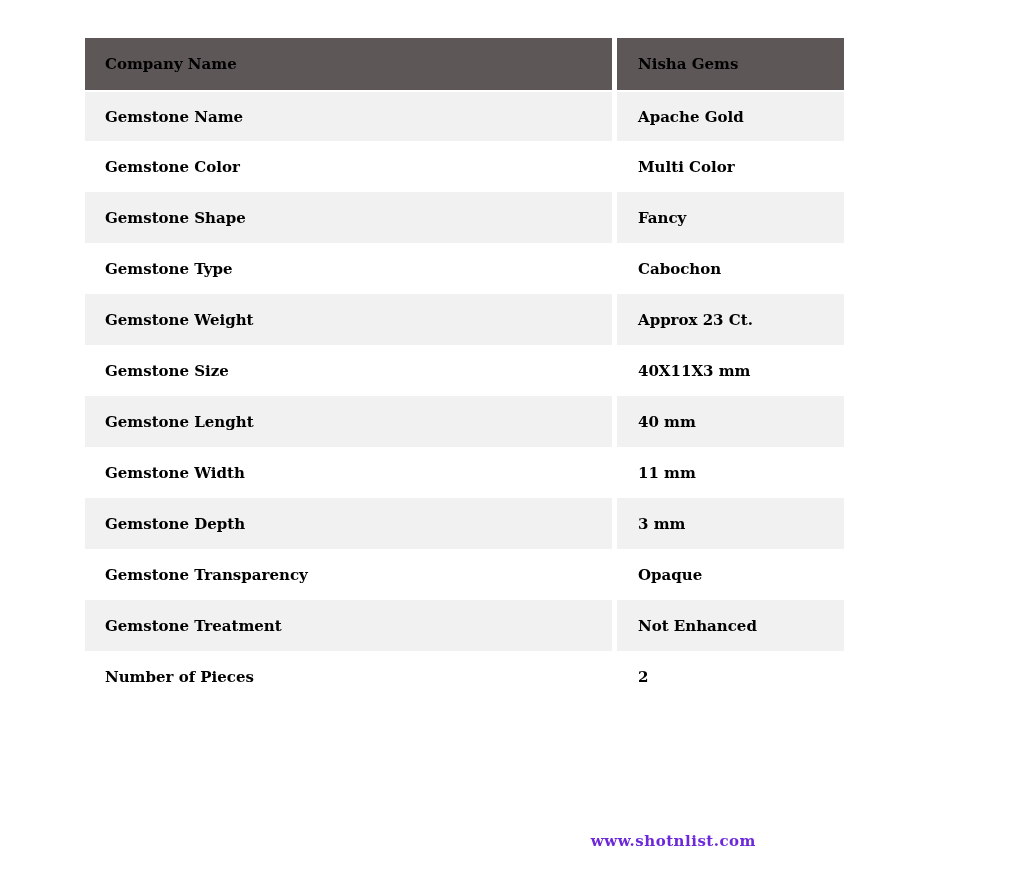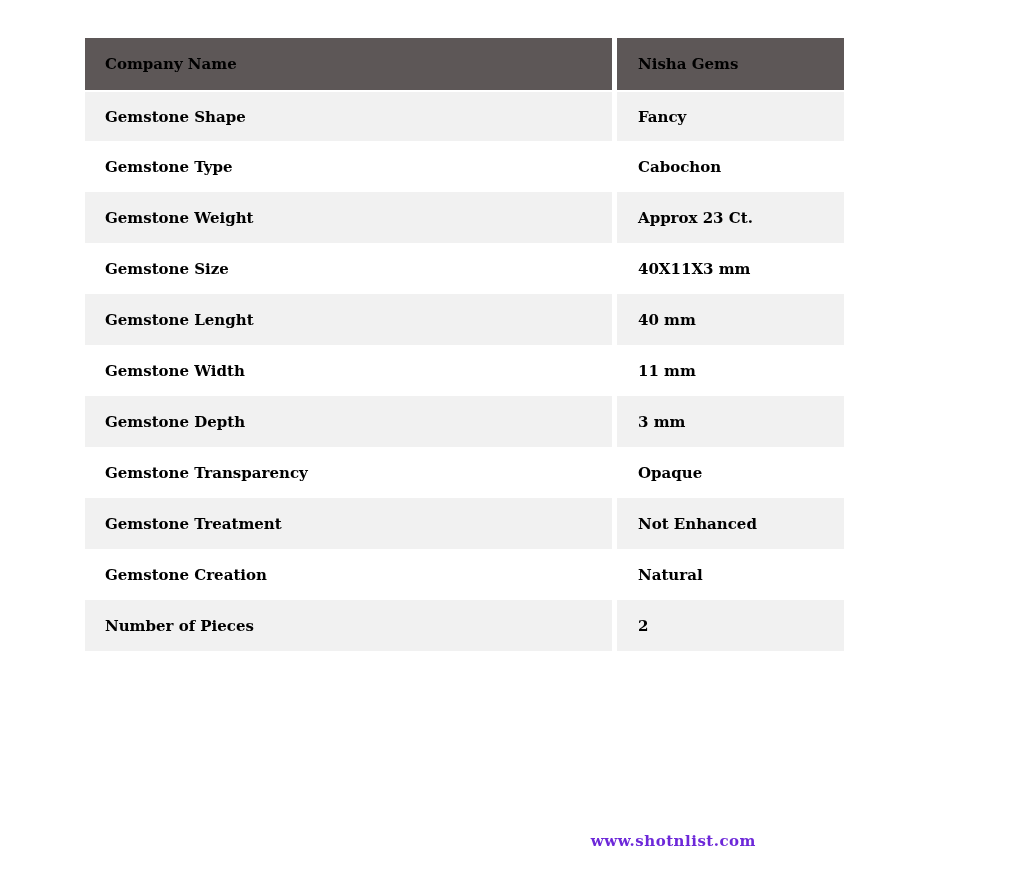--- a/index.html
+++ b/index.html
@@ -81,20 +81,28 @@
       <col class="col-value">
     </colgroup>
     <thead>
       <tr>
         <th class="label-cell">Company Name</th>
         <th class="value-cell">Nisha Gems</th>
       </tr>
     </thead>
     <tbody>
       <tr>
+        <td class="label-cell">Gemstone Name</td>
+        <td class="value-cell">Apache Gold</td>
+      </tr>
+      <tr>
+        <td class="label-cell">Gemstone Color</td>
+        <td class="value-cell">Multi Color</td>
+      </tr>
+      <tr>
         <td class="label-cell">Gemstone Shape</td>
         <td class="value-cell">Fancy</td>
       </tr>
       <tr>
         <td class="label-cell">Gemstone Type</td>
         <td class="value-cell">Cabochon</td>
       </tr>
       <tr>
         <td class="label-cell">Gemstone Weight</td>
         <td class="value-cell">Approx 23 Ct.</td>
@@ -117,24 +125,20 @@
       </tr>
       <tr>
         <td class="label-cell">Gemstone Transparency</td>
         <td class="value-cell">Opaque</td>
       </tr>
       <tr>
         <td class="label-cell">Gemstone Treatment</td>
         <td class="value-cell">Not Enhanced</td>
       </tr>
       <tr>
-        <td class="label-cell">Gemstone Creation</td>
-        <td class="value-cell">Natural</td>
-      </tr>
-      <tr>
         <td class="label-cell">Number of Pieces</td>
         <td class="value-cell">2</td>
       </tr>
     </tbody>
   </table>
 
   <div class="watermark">www.shotnlist.com</div>
 
 </div>
 

